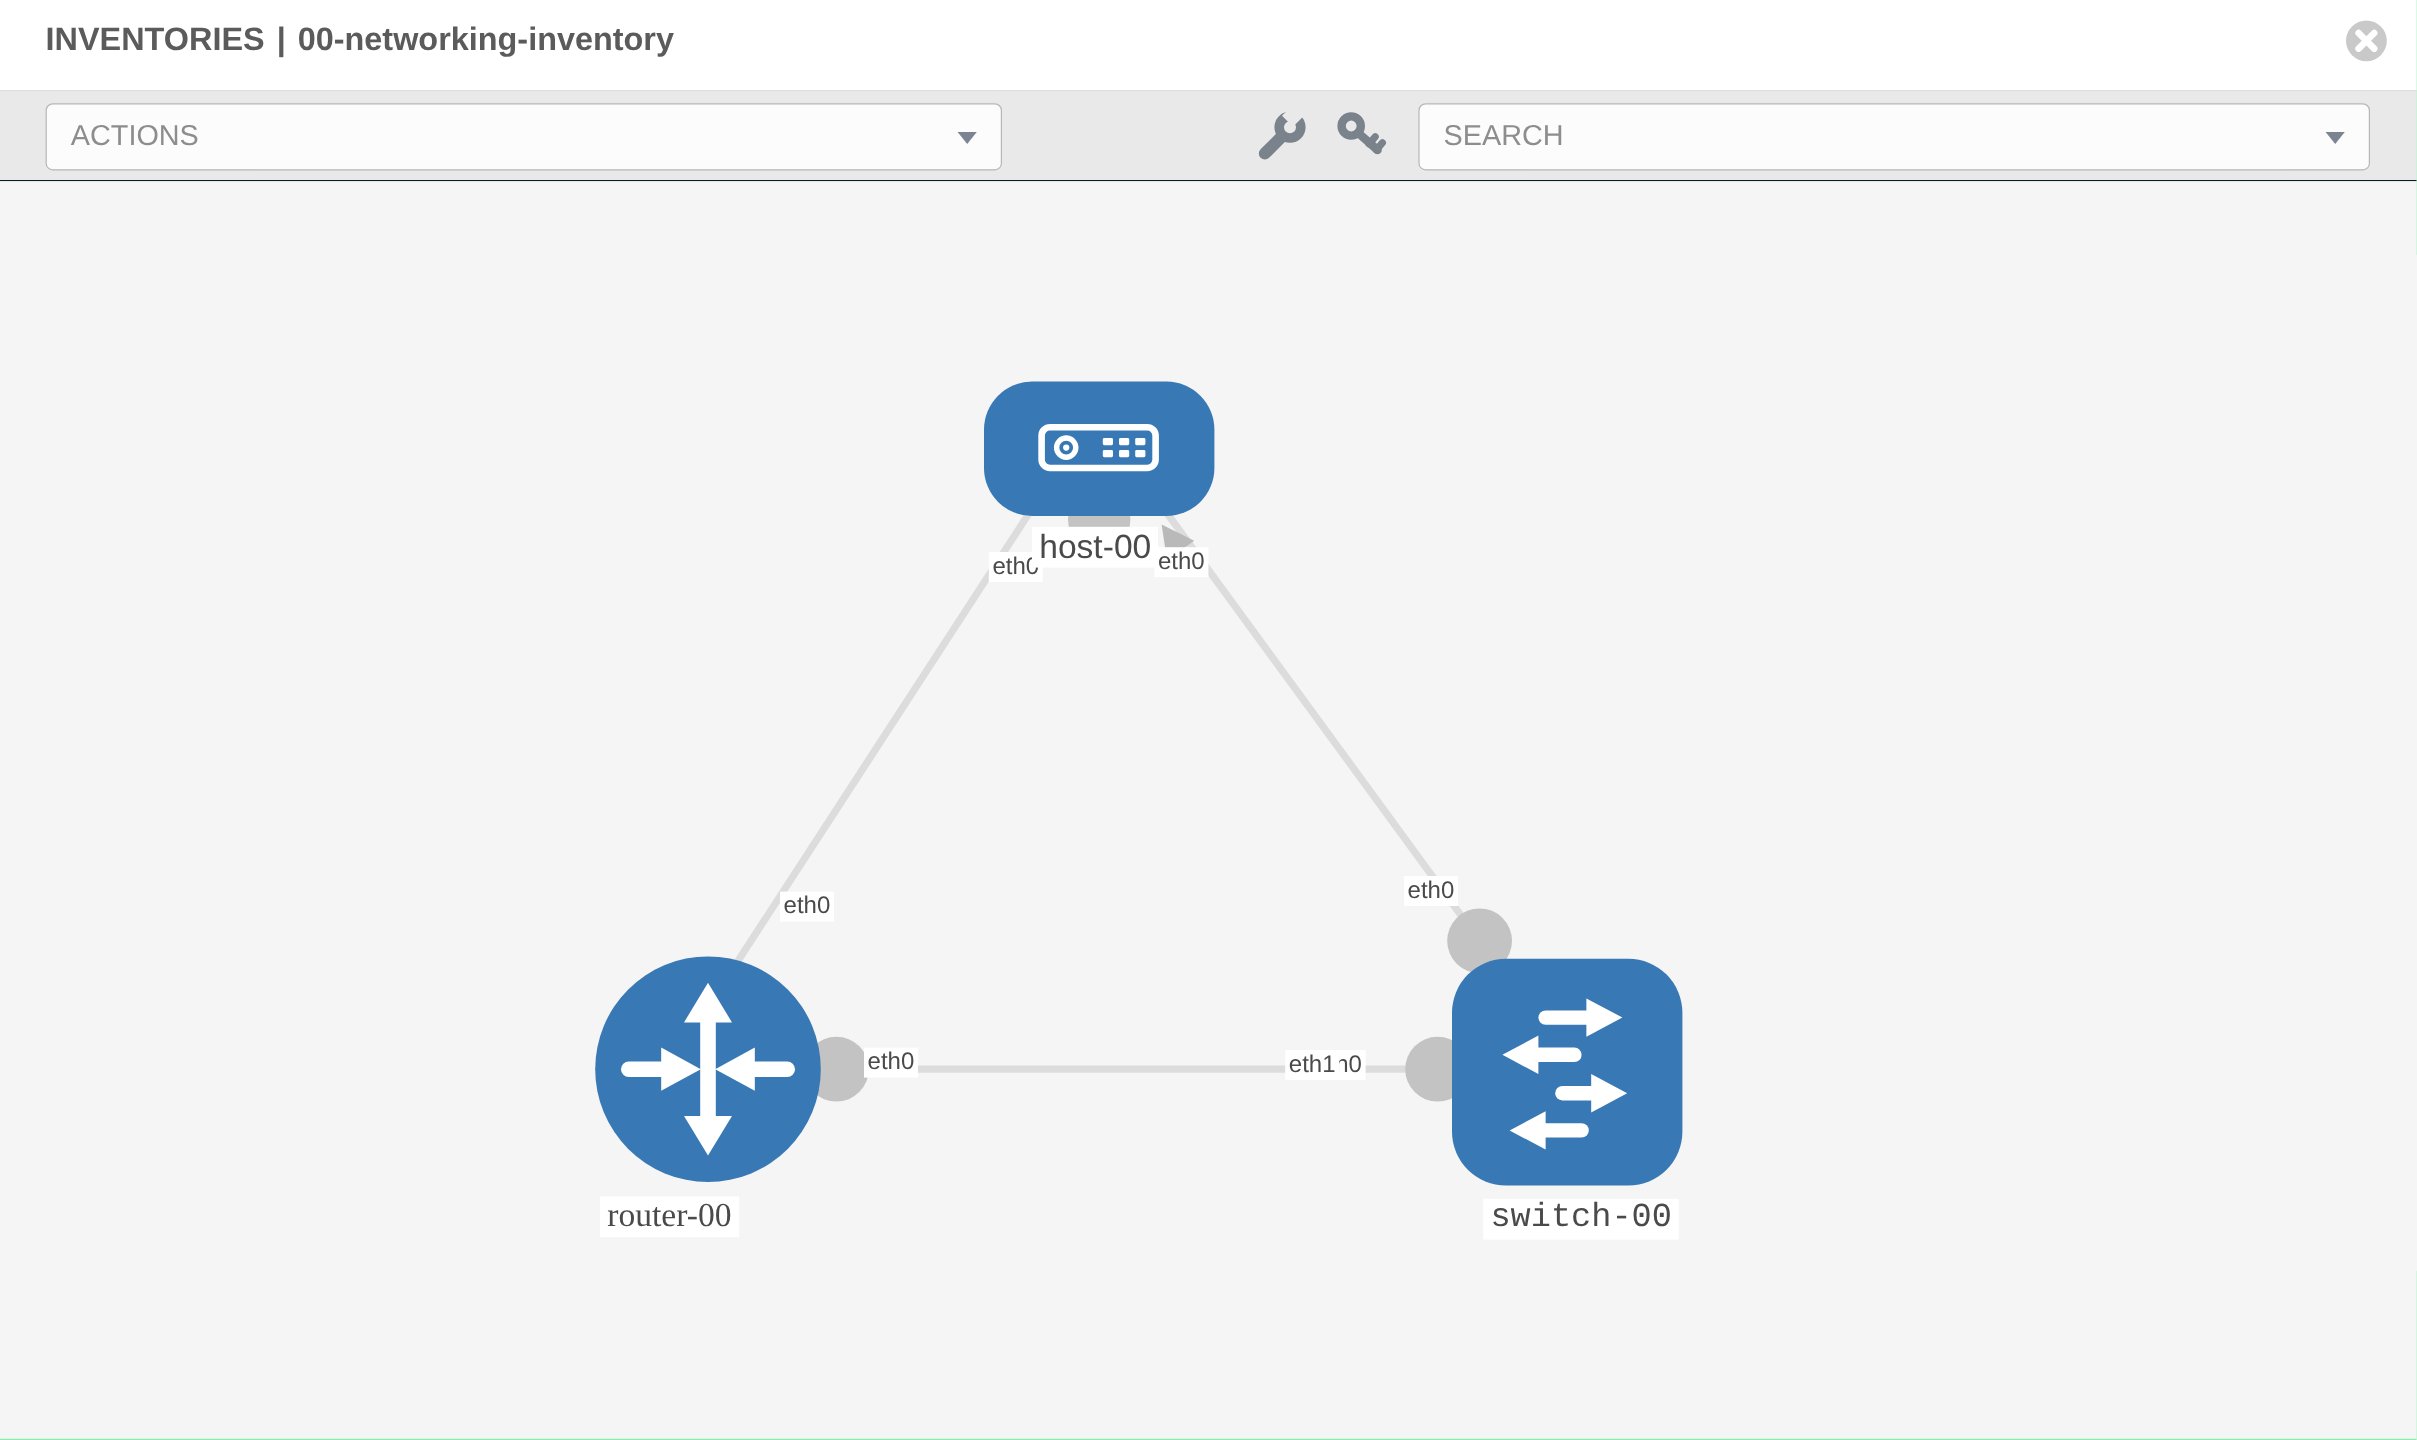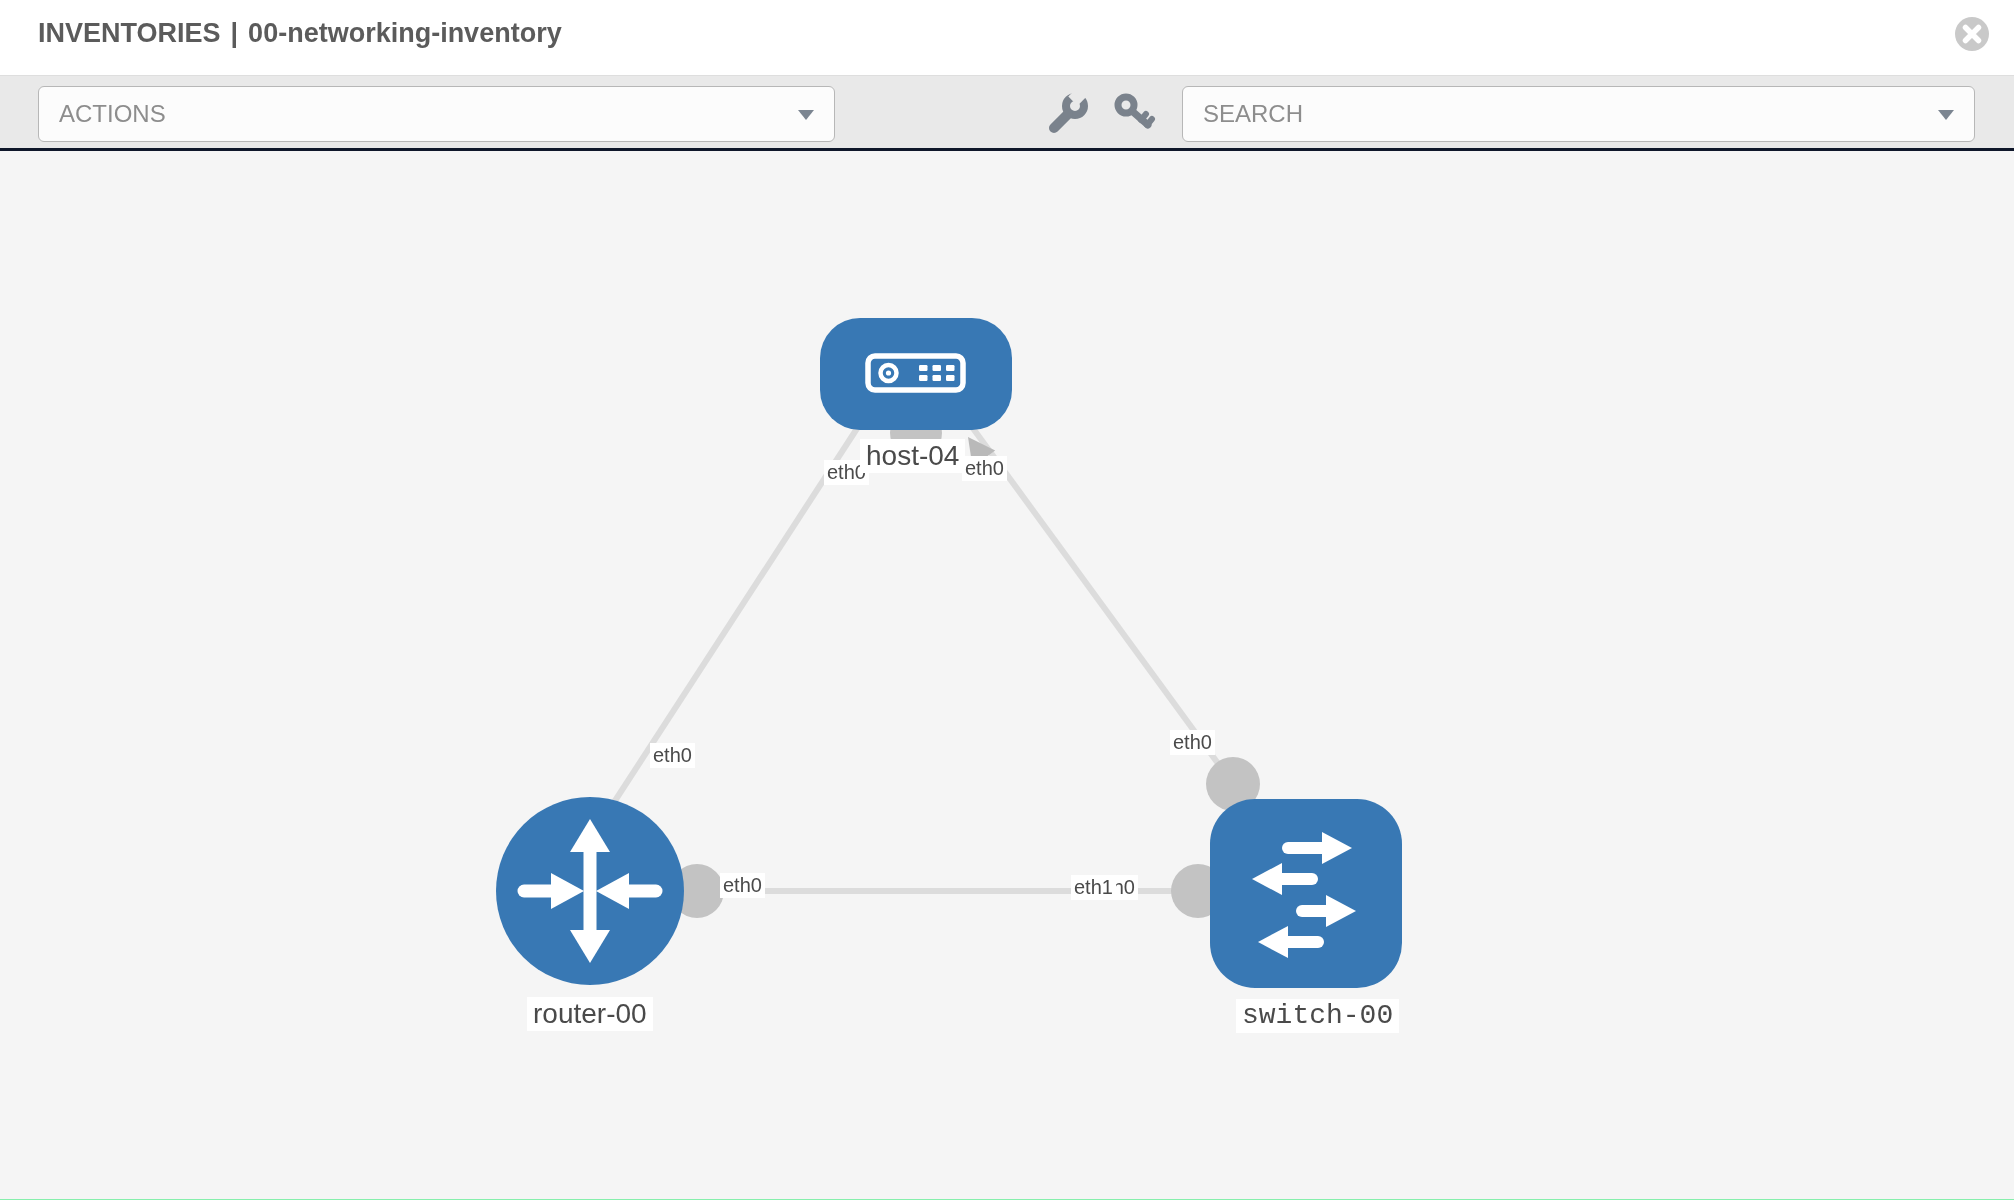--- a/index.html
+++ b/index.html
@@ -6,21 +6,21 @@
   .app{position:relative;width:2014px;height:1200px;overflow:hidden;
        font-family:"Liberation Sans",sans-serif;background:#86efac;}
 
   
   .header{position:relative;height:75px;background:#fff;}
   .page-title{position:absolute;left:38px;top:18px;font-size:27px;font-weight:700;color:#5b5b5b;}
   .page-title .sep{margin:0 10px;color:#5b5b5b;}
   .close-btn{position:absolute;right:22px;top:14px;width:40px;height:40px;border:none;background:transparent;padding:0;cursor:pointer;}
 
   
-  .toolbar{position:relative;height:76px;background:#e9e9e9;border-top:1px solid #dedede;border-bottom:3px solid #0f172a;box-sizing:border-box;}
+  .toolbar{position:relative;height:76px;background:#e9e9e9;border-top:1px solid #dedede;border-bottom:1px solid #0f172a;box-sizing:border-box;}
   .select{position:absolute;top:10px;height:56px;background:#fcfcfc;border:1px solid #b7b7b7;border-radius:6px;
           box-sizing:border-box;display:flex;align-items:center;padding:0 20px;color:#8d8d8d;font-size:24px;cursor:pointer;}
   .select.actions{left:38px;width:797px;}
   .select.search{left:1182px;width:793px;}
   .caret{position:absolute;right:20px;top:50%;margin-top:-4px;width:0;height:0;
          border-left:8px solid transparent;border-right:8px solid transparent;border-top:10px solid #7b8591;}
   .toolbtn{position:absolute;top:12px;width:52px;height:52px;border:none;background:transparent;padding:0;cursor:pointer;}
   .toolbtn.wrench{left:1042px;}
   .toolbtn.key{left:1108px;}
 
@@ -147,18 +147,18 @@
     </svg>
 
     <div class="port-label" style="left:824px;top:309px;">eth0</div>
     <div class="port-label" style="left:962px;top:305px;">eth0</div>
     <div class="port-label" style="left:650px;top:592px;">eth0</div>
     <div class="port-label" style="left:1170px;top:579px;">eth0</div>
     <div class="port-label" style="left:720px;top:722px;">eth0</div>
     <div class="port-label behind" style="left:1093px;top:724px;">eth0</div>
     <div class="port-label front" style="left:1054px;top:724px;margin-left:17px;">eth1</div>
 
-    <div class="node-label" style="left:860px;top:288px;">host-04</div>
-    <div class="node-label" style="left:527px;top:846px;">router-00</div>
+    <div class="node-label" style="left:860px;top:288px;">host-00</div>
+    <div class="node-label" style="left:500px;top:846px;font-family:Liberation Serif, serif;">router-00</div>
     <div class="node-label" style="left:1236px;top:848px;font-family:Liberation Mono, monospace;">switch-00</div>
 
   </div>
 </div>
 
 </body></html>

